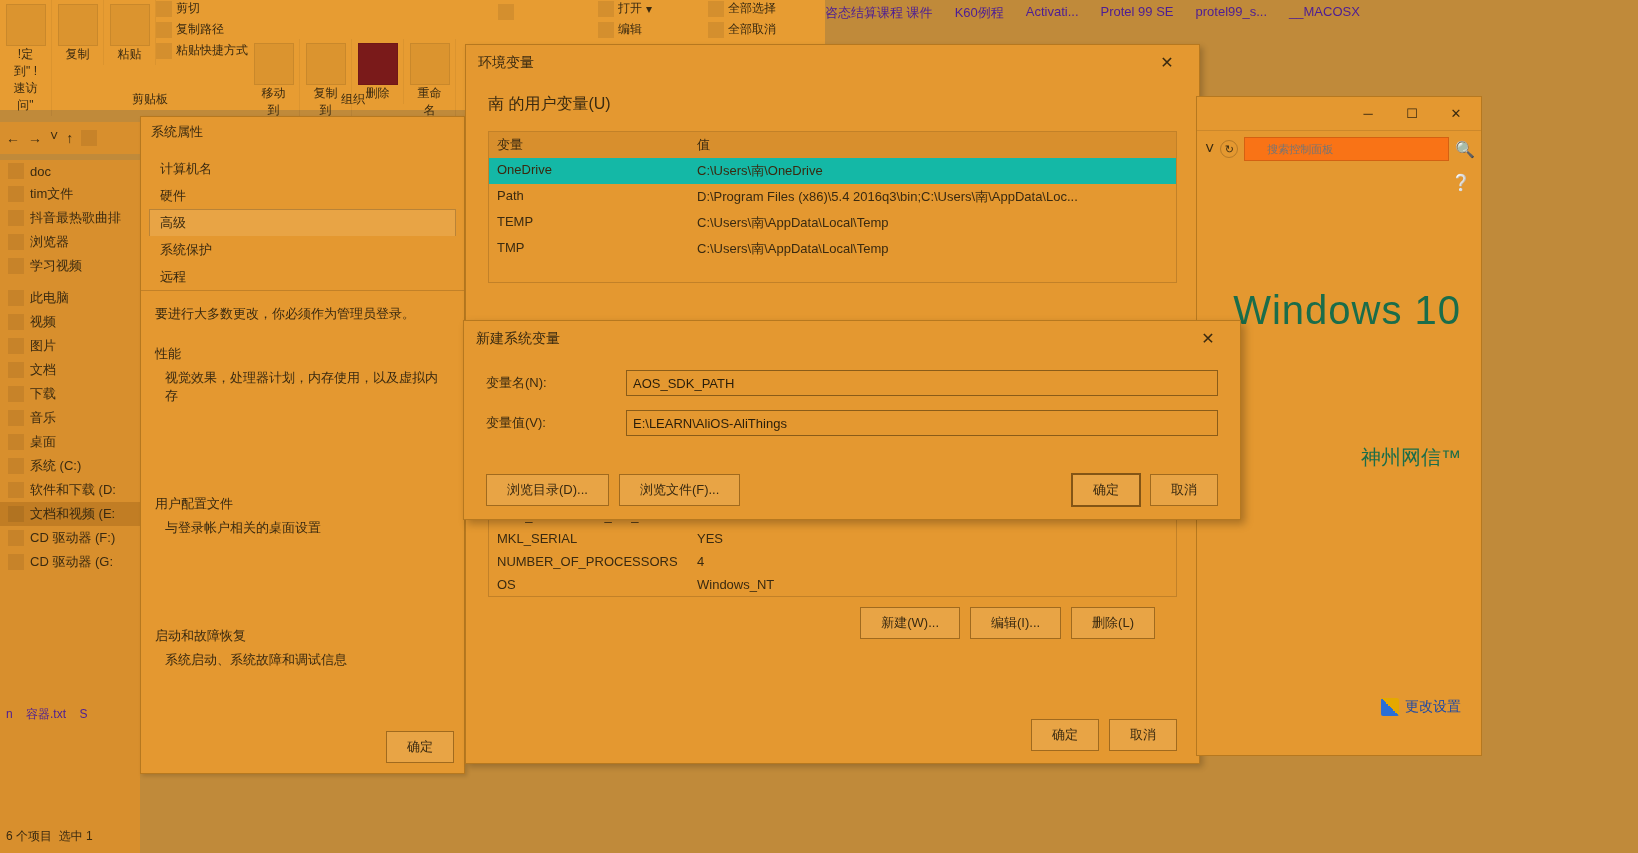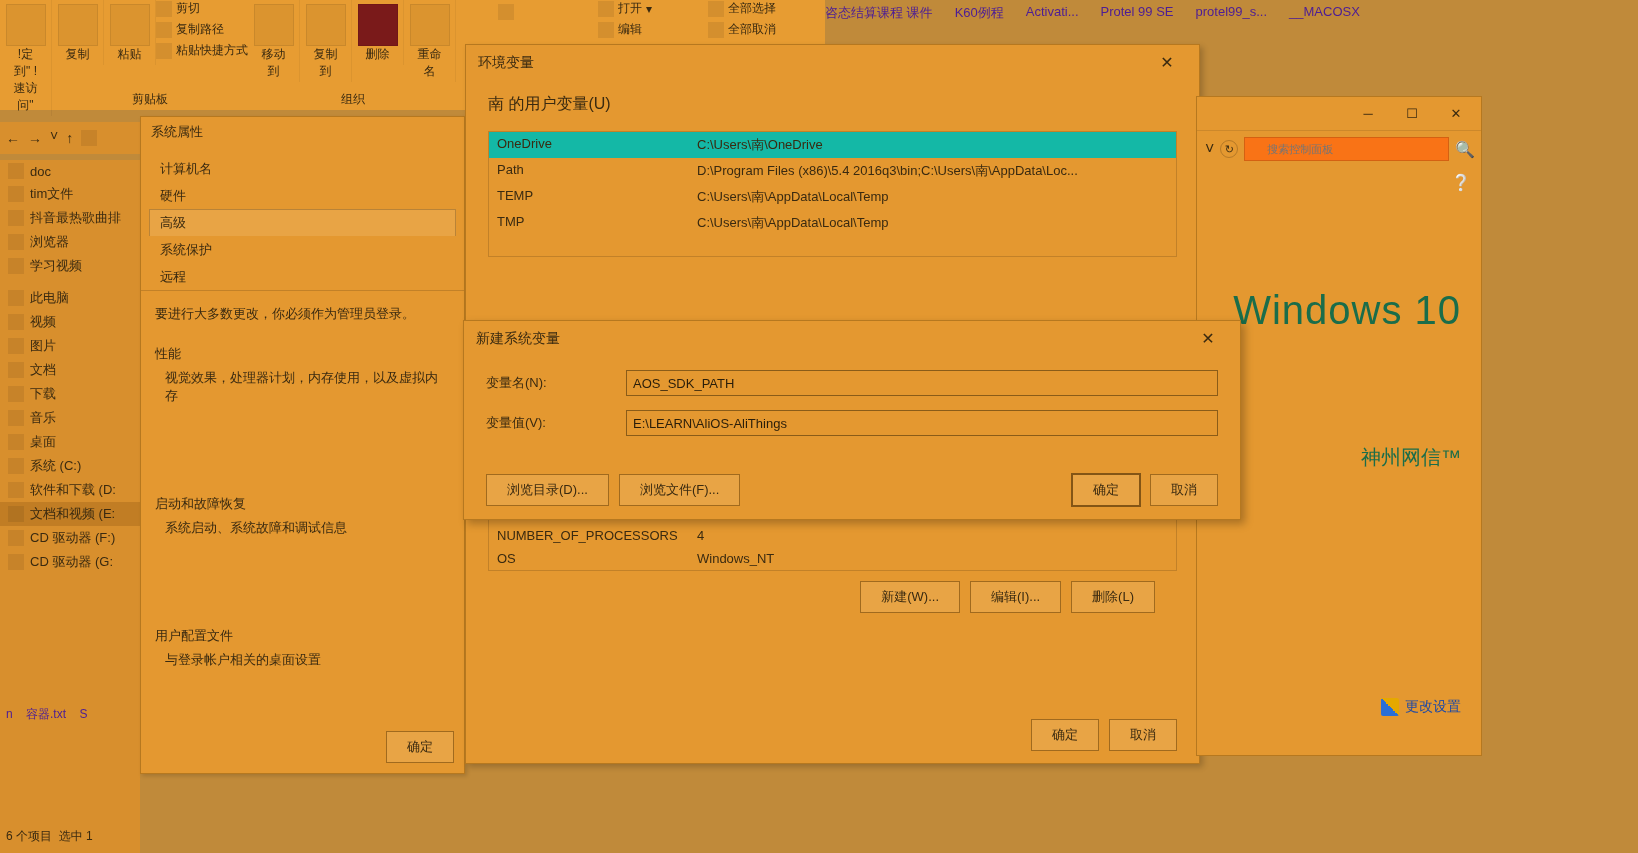--- a/index.html
+++ b/index.html
@@ -129,21 +129,21 @@
           <span class="mini"></span>
           <span>复制路径</span>
         </div>
       <div>
           <span class="mini"></span>
           <span>粘贴快捷方式</span>
         </div>
     </div>
     <div class="rgrp-section-label">剪贴板</div>
   </div>
-  <div class="rgrp-section" style="width:210px;">
+  <div class="rgrp-section" style="width:210px;margin-top:39px;">
     <div class="rgrp big">
         <div class="ico"></div>
         <div class="lbl">移动到</div>
       </div>
     <div class="rgrp big">
         <div class="ico"></div>
         <div class="lbl">复制到</div>
       </div>
     <div class="rgrp big">
         <div class="ico red"></div>
@@ -285,41 +285,45 @@
     <div class="tab">系统保护</div>
     <div class="tab">远程</div>
   </div>
   <div class="sysprop-body">
     <div>要进行大多数更改，你必须作为管理员登录。</div>
     <div class="section">
       <div class="section-title">性能</div>
       <div class="section-desc">视觉效果，处理器计划，内存使用，以及虚拟内存</div>
     </div>
     <div class="section" style="margin-top:90px">
+      <div class="section-title">用户配置文件</div>
+      <div class="section-desc">与登录帐户相关的桌面设置</div>
+    </div>
+    <div class="section" style="margin-top:90px">
       <div class="section-title">启动和故障恢复</div>
       <div class="section-desc">系统启动、系统故障和调试信息</div>
-    </div>
-    <div class="section" style="margin-top:90px">
-      <div class="section-title">用户配置文件</div>
-      <div class="section-desc">与登录帐户相关的桌面设置</div>
     </div>
   </div>
   <div class="sysprop-btns">
     <div class="win-btn">确定</div>
   </div>
 </div>
 
 <div class="envvar">
   <div class="dlg-title">
     <span>环境变量</span>
     <span class="dlg-close">✕</span>
   </div>
   <div class="group">
     <div class="group-label">南 的用户变量(U)</div>
     <div class="env-table">
+      <div class="hdr">
+          <div class="col-var">变量</div>
+          <div class="col-val">值</div>
+        </div>
       <div class="row sel">
           <div class="col-var">OneDrive</div>
           <div class="col-val">C:\Users\南\OneDrive</div>
         </div>
       <div class="row">
           <div class="col-var">Path</div>
           <div class="col-val">D:\Program Files (x86)\5.4 2016q3\bin;C:\Users\南\AppData\Loc...</div>
         </div>
       <div class="row">
           <div class="col-var">TEMP</div>

